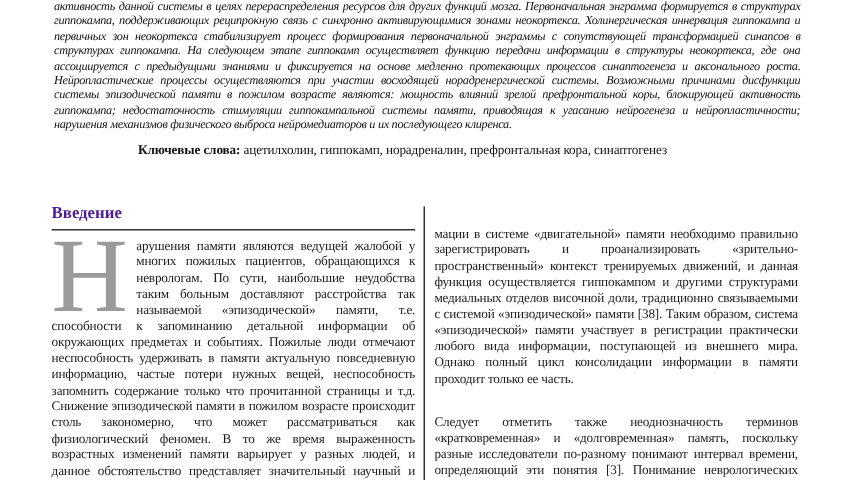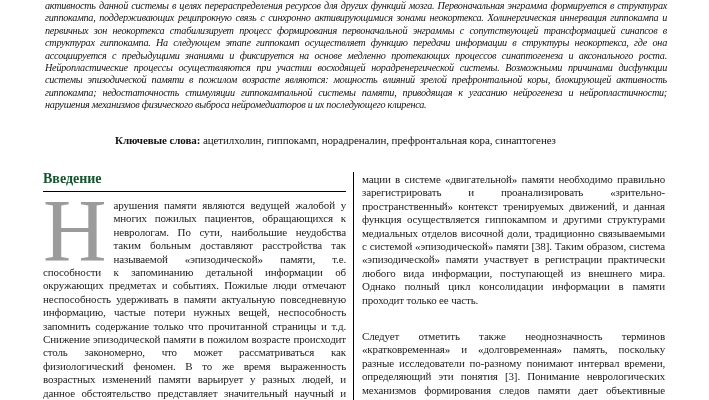--- a/index.html
+++ b/index.html
@@ -32,21 +32,21 @@
     font-size: 10.2px;
     letter-spacing: -0.25px;
     line-height: 12.4px;
     text-align: justify;
     color: #111111;
   }
   
   .keywords {
     position: absolute;
     left: 115px;
-    top: 134px;
+    top: 119px;
     width: 552px;
     margin: 0;
     font-size: 11px;
     line-height: 13px;
     letter-spacing: -0.1px;
     color: #111111;
   }
   .kw-label { font-weight: bold; }
   
   .col {
@@ -55,31 +55,31 @@
   }
   .col-left  { left: 43px;  top: 170px; }
   .col-right { left: 362px; top: 173px; }
   .section-heading {
     margin: 0;
     padding: 0 0 3px 0;
     font-size: 14px;
     font-weight: bold;
     line-height: 18px;
     border-bottom: 1.5px solid #000000;
-    color: #14532d;
+    color: #4c1d95;
   }
   .body-par {
     margin: 7px 0 0 0;
     font-size: 11px;
     letter-spacing: -0.15px;
     line-height: 13.4px;
     text-align: justify;
     color: #1c1c1c;
   }
-  .col-right .body-par:first-child { margin-top: 0; }
+  .col-right .body-par:first-child { margin-top: 16px; }
   .par-gap { margin-top: 23px; }
   .dropcap {
     float: left;
     height: 66px;
     font-size: 88px;
     line-height: 64px;
     margin: 0 7px 0 0;
     color: #9b9b9b;
     letter-spacing: 0;
   }

